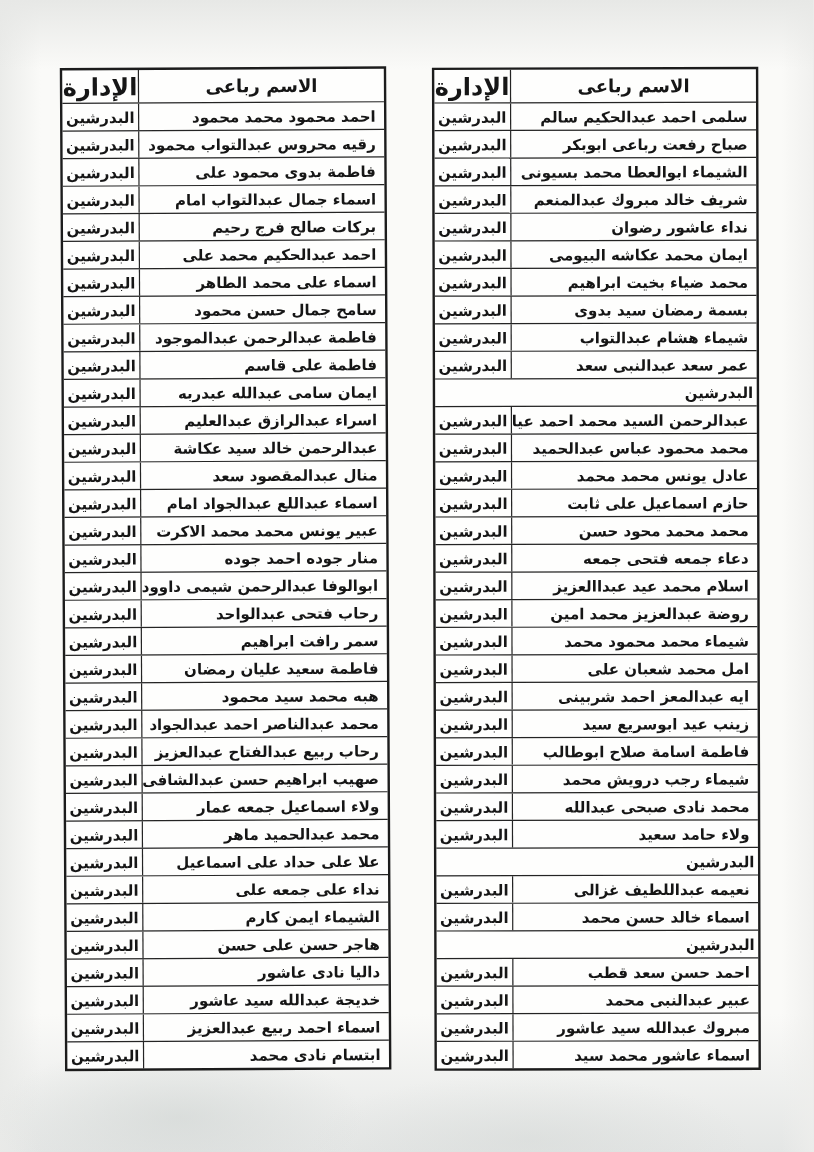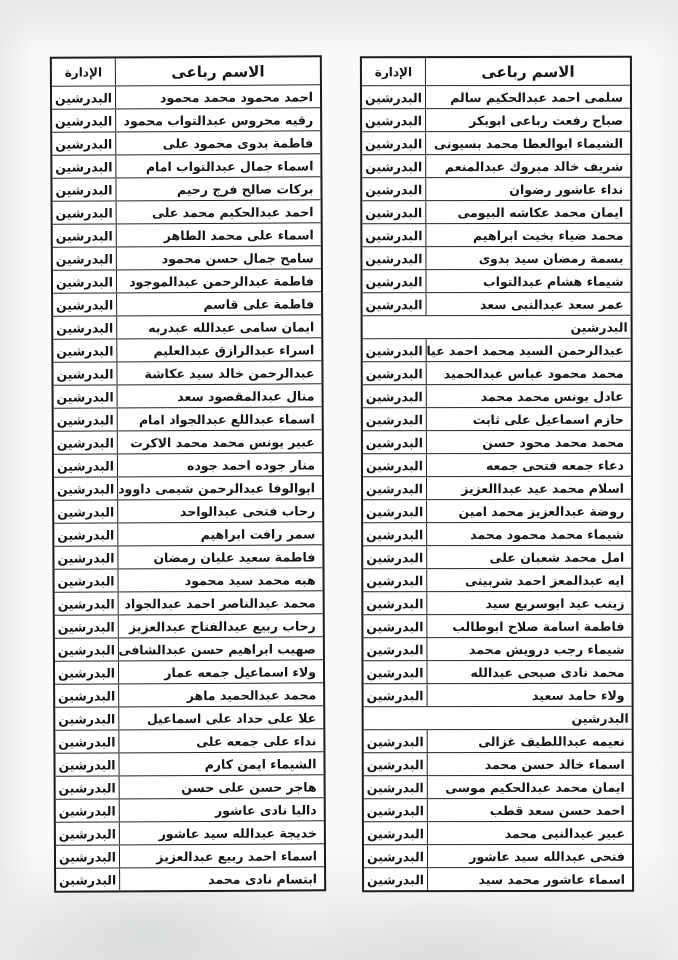--- a/index.html
+++ b/index.html
@@ -50,21 +50,21 @@
   }
   .cell.admin{
     flex:0 0 63px;
     justify-content:center;
     font-size:12.5px;
     font-weight:700;
     white-space:nowrap;
   }
   .head .cell{justify-content:center;font-weight:700;}
   .head .cell.name{font-size:15px;padding:0;}
-  .head .cell.admin{font-size:12px;}
+  .head .cell.admin{font-size:20px;}
 </style>
 </head>
 <body>
 
 <div class="scan">
 
   <section class="tbl tbl-right">
     <div class="row head">
       <div class="cell name">الاسم رباعى</div>
       <div class="cell admin">الإدارة</div>
@@ -182,33 +182,32 @@
         </div>
         <div class="row">
           <div class="cell name">نعيمه عبداللطيف غزالى</div>
           <div class="cell admin">البدرشين</div>
         </div>
         <div class="row">
           <div class="cell name">اسماء خالد حسن محمد</div>
           <div class="cell admin">البدرشين</div>
         </div>
         <div class="row">
-          <div class="cell name">ايمان محمد عبدالحكيم موسى</div>
           <div class="cell admin">البدرشين</div>
         </div>
         <div class="row">
           <div class="cell name">احمد حسن سعد قطب</div>
           <div class="cell admin">البدرشين</div>
         </div>
         <div class="row">
           <div class="cell name">عبير عبدالنبى محمد</div>
           <div class="cell admin">البدرشين</div>
         </div>
         <div class="row">
-          <div class="cell name">فتحى عبدالله سيد عاشور</div>
+          <div class="cell name">مبروك عبدالله سيد عاشور</div>
           <div class="cell admin">البدرشين</div>
         </div>
         <div class="row">
           <div class="cell name">اسماء عاشور محمد سيد</div>
           <div class="cell admin">البدرشين</div>
         </div>
       </div>
   </section>
 
   <section class="tbl tbl-left">

